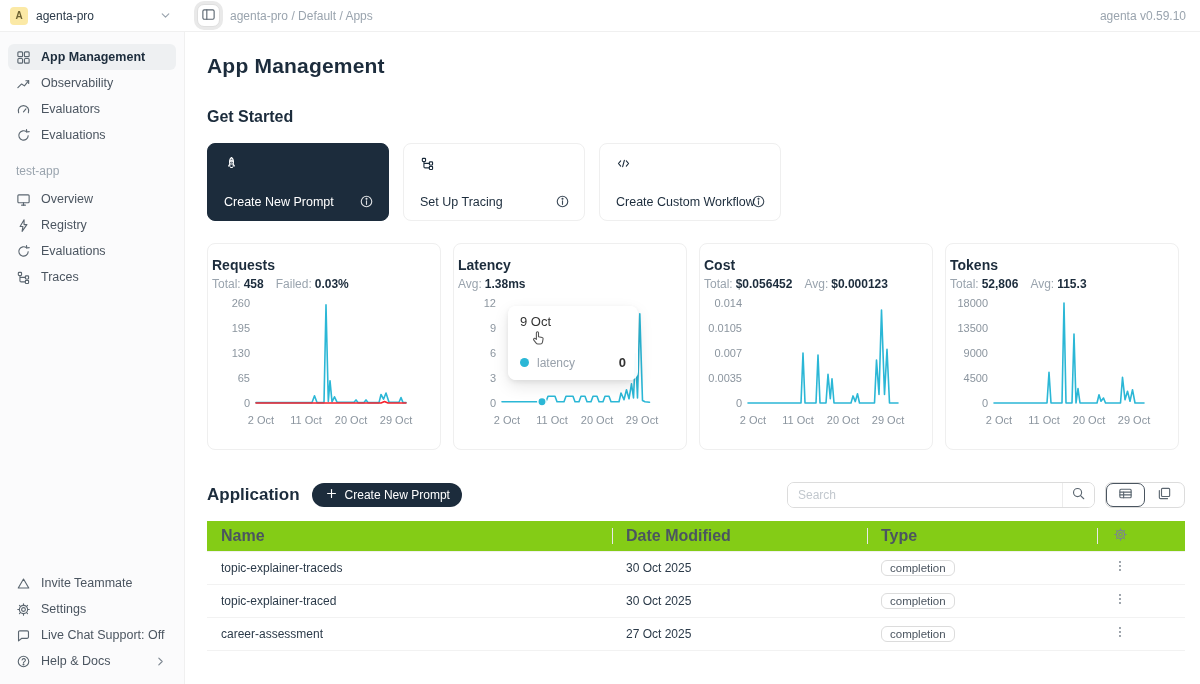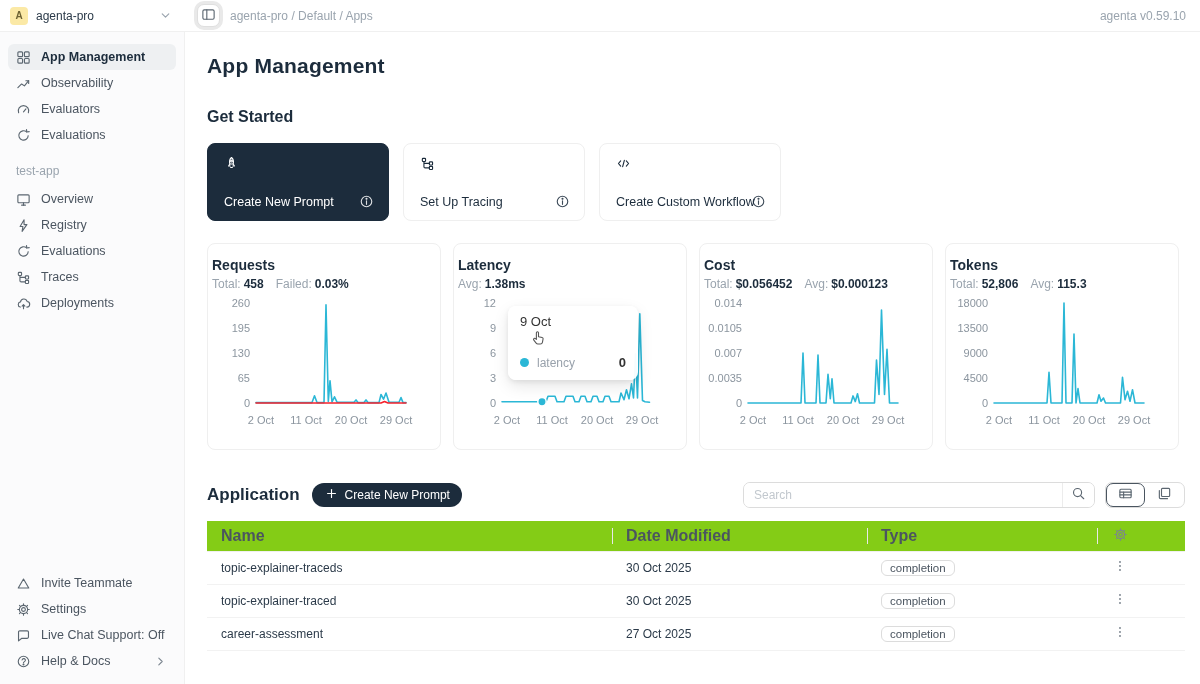--- a/index.html
+++ b/index.html
@@ -68,21 +68,21 @@
   .tt-dot { width:9px; height:9px; border-radius:50%; background:#2bb7d6; margin-right:8px; }
   .tt-name { font-size:12px; color:#98a1ab; }
   .tt-val { margin-left:auto; font-size:13px; font-weight:600; color:#333; }
 
   
   .app-row { display:flex; align-items:center; margin-top:32px; width:978px; }
   .app-title { font-size:17px; font-weight:700; }
   .create-btn { margin-left:12px; height:24px; border-radius:12px; background:#1c2c3c; color:#fff;
     border:none; display:flex; align-items:center; gap:6px; padding:0 12px; font-size:12px;
     font-family:inherit; cursor:pointer; }
-  .search { display:flex; margin-left:auto; width:352px; height:26px; border:1px solid #dcdcdc;
+  .search { display:flex; margin-left:auto; width:308px; height:26px; border:1px solid #dcdcdc;
     border-radius:7px; overflow:hidden; background:#fff; }
   .search input { flex:1; border:none; outline:none; padding:0 10px; font-size:12px;
     font-family:inherit; color:#333; }
   .search input::placeholder { color:#c2c8ce; }
   .search-btn { width:32px; border:none; border-left:1px solid #ececec; background:#fff;
     display:flex; align-items:center; justify-content:center; color:#5b6670; cursor:pointer; }
   .seg { display:flex; margin-left:10px; height:26px; border:1px solid #dcdcdc; border-radius:7px;
     background:#fff; }
   .seg-btn { width:39px; display:flex; align-items:center; justify-content:center; color:#5b6670;
     background:transparent; border:none; cursor:pointer; }
@@ -198,29 +198,20 @@
       <div class="side-item">
         <span class="icon">
           <svg width="15" height="15" viewBox="0 0 16 16" fill="none" stroke="currentColor" stroke-width="1.2" stroke-linecap="round" stroke-linejoin="round">
             <rect x="2.5" y="2.5" width="3.4" height="3.4" rx=".8"></rect>
             <rect x="10" y="6.2" width="3.4" height="3.4" rx=".8"></rect>
             <rect x="10" y="11" width="3.4" height="3.4" rx=".8"></rect>
             <path d="M4.2 5.9v5.5c0 .8.5 1.3 1.3 1.3H10M4.2 7.9H10"></path>
           </svg>
         </span>
         <span>Traces</span>
-      </div>
-      <div class="side-item">
-        <span class="icon">
-          <svg width="15" height="15" viewBox="0 0 16 16" fill="none" stroke="currentColor" stroke-width="1.2" stroke-linecap="round" stroke-linejoin="round">
-            <path d="M4.6 11.8a2.8 2.8 0 0 1 .2-5.5 3.6 3.6 0 0 1 7-.5 2.6 2.6 0 0 1-.4 6"></path>
-            <path d="M8 13.5V9.4M6.5 10.8 8 9.3l1.5 1.5"></path>
-          </svg>
-        </span>
-        <span>Deployments</span>
       </div>
     </nav>
   <nav id="menu-bottom" class="menu-bottom">
       <div class="side-item">
         <span class="icon">
           <svg width="15" height="15" viewBox="0 0 16 16" fill="none" stroke="currentColor" stroke-width="1.2" stroke-linecap="round" stroke-linejoin="round">
             <path d="M8 3.2 13.6 12.8H2.4Z"></path>
           </svg>
         </span>
         <span>Invite Teammate</span>

